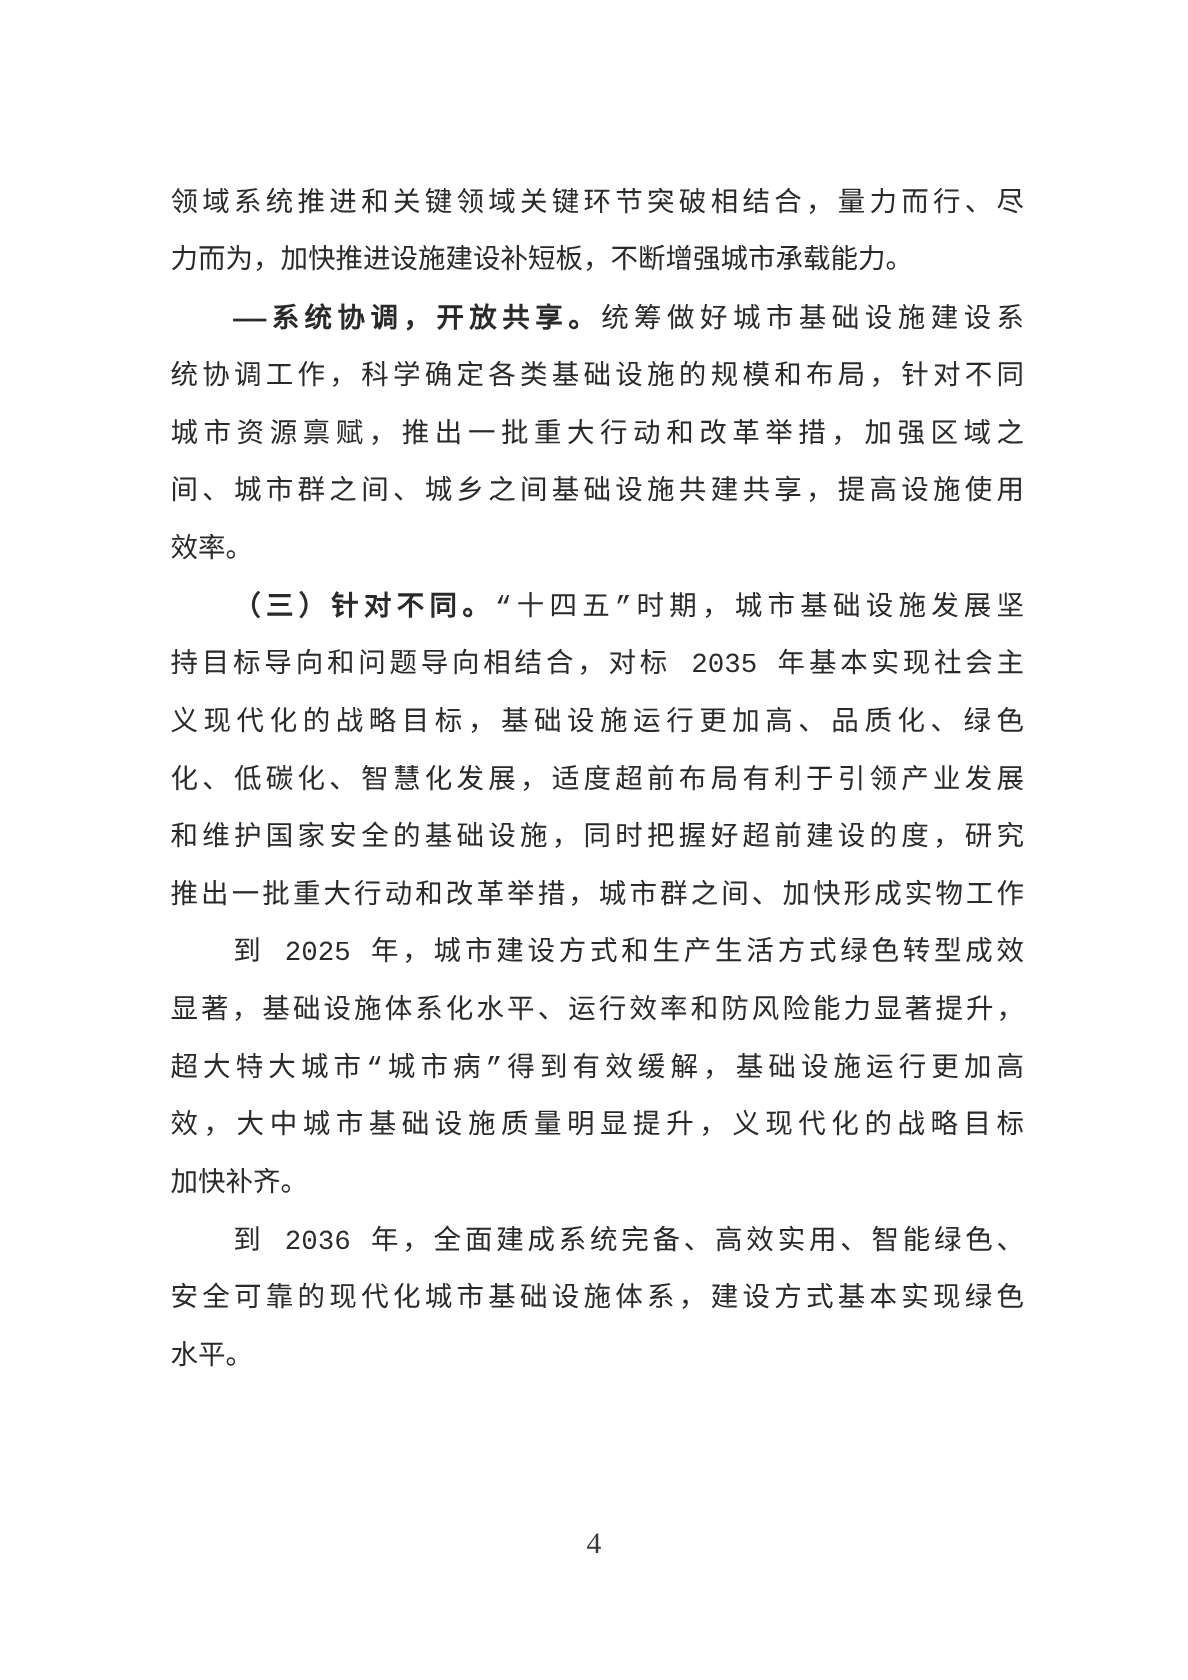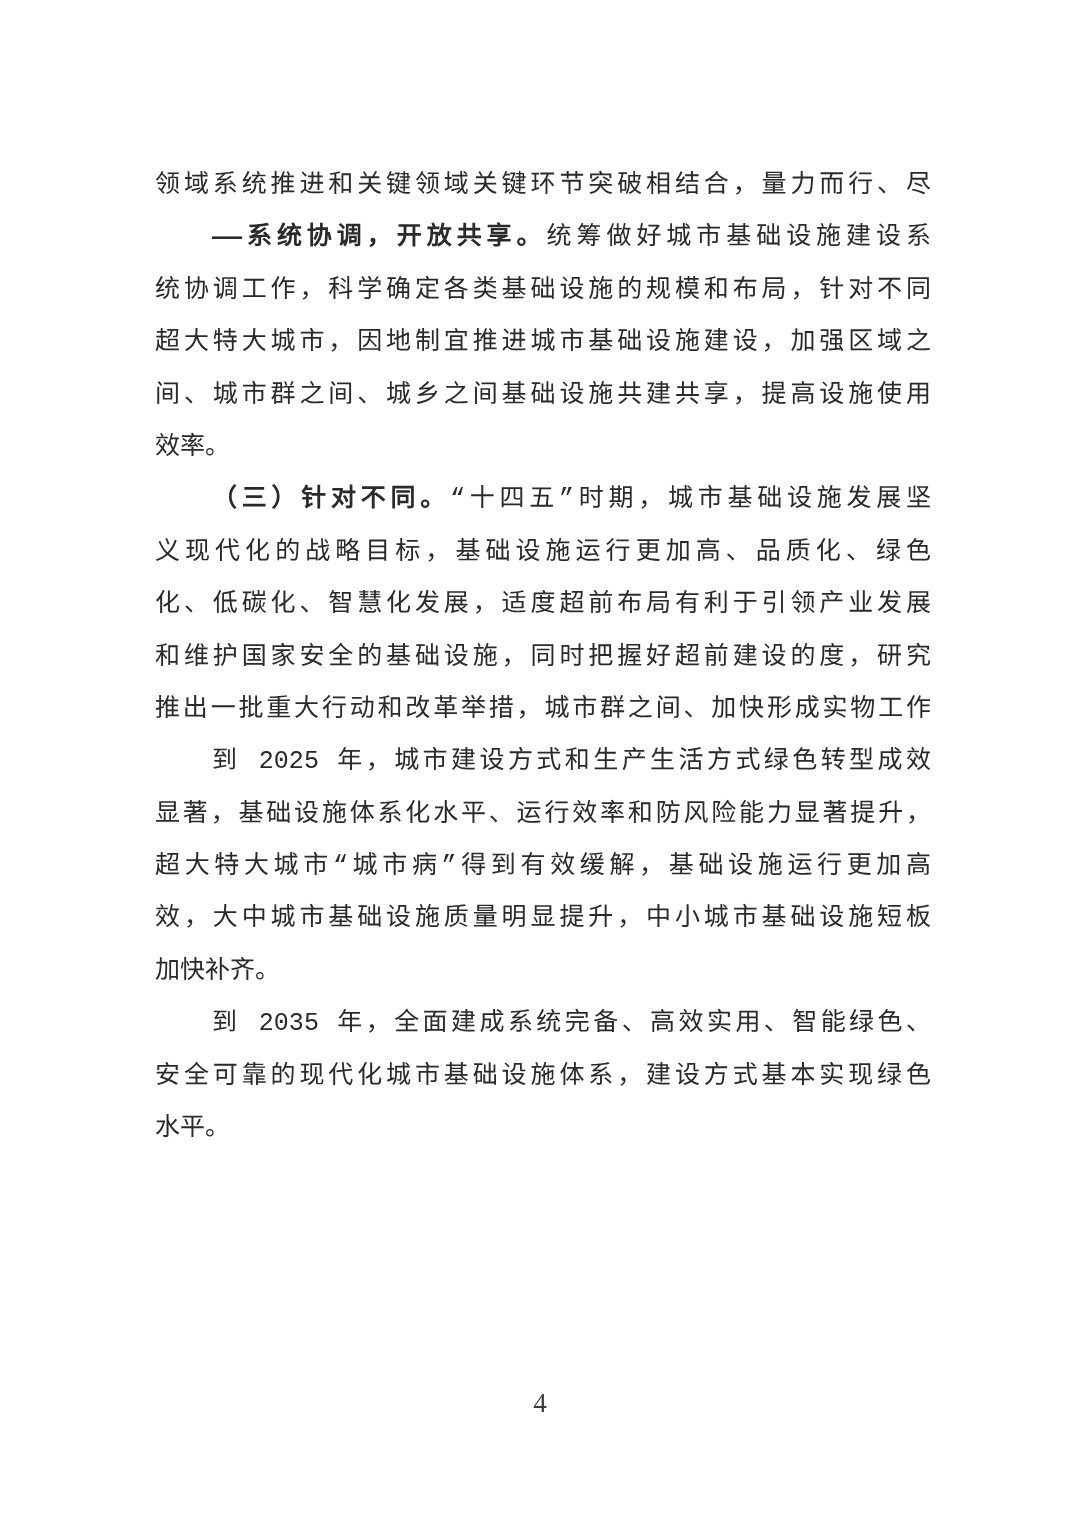--- a/index.html
+++ b/index.html
@@ -52,33 +52,35 @@
     font-size: 27px;
     color: #3a3a3a;
   }
 </style>
 </head>
 <body>
 
 <div class="page">
   <div class="text-block">
       <div class="line"><span class="seg">领域系统推进和关键领域关键环节突破相结合，量力而行、尽</span></div>
+      <div class="line end"><span class="seg">力而为，加快推进设施建设补短板，不断增强城市承载能力。</span></div>
       <div class="line indent"><span class="seg bold">——系统协调，开放共享。</span><span class="seg">统筹做好城市基础设施建设系</span></div>
       <div class="line"><span class="seg">统协调工作，科学确定各类基础设施的规模和布局，针对不同</span></div>
-      <div class="line"><span class="seg">超大特大城市，因地制宜推进城市基础设施建设，加强区域之</span></div>
+      <div class="line"><span class="seg">城市资源禀赋，推出一批重大行动和改革举措，加强区域之</span></div>
       <div class="line"><span class="seg">间、城市群之间、城乡之间基础设施共建共享，提高设施使用</span></div>
       <div class="line end"><span class="seg">效率。</span></div>
       <div class="line indent"><span class="seg bold">（三）针对不同。</span><span class="seg">“十四五”时期，城市基础设施发展坚</span></div>
+      <div class="line"><span class="seg">持目标导向和问题导向相结合，对标 2035 年基本实现社会主</span></div>
       <div class="line"><span class="seg">义现代化的战略目标，基础设施运行更加高、品质化、绿色</span></div>
       <div class="line"><span class="seg">化、低碳化、智慧化发展，适度超前布局有利于引领产业发展</span></div>
       <div class="line"><span class="seg">和维护国家安全的基础设施，同时把握好超前建设的度，研究</span></div>
       <div class="line"><span class="seg">推出一批重大行动和改革举措，城市群之间、加快形成实物工作</span></div>
       <div class="line indent"><span class="seg">到 2025 年，城市建设方式和生产生活方式绿色转型成效</span></div>
       <div class="line"><span class="seg">显著，基础设施体系化水平、运行效率和防风险能力显著提升，</span></div>
       <div class="line"><span class="seg">超大特大城市“城市病”得到有效缓解，基础设施运行更加高</span></div>
-      <div class="line"><span class="seg">效，大中城市基础设施质量明显提升，中小城市基础设施短板</span></div>
+      <div class="line"><span class="seg">效，大中城市基础设施质量明显提升，义现代化的战略目标</span></div>
       <div class="line end"><span class="seg">加快补齐。</span></div>
-      <div class="line indent"><span class="seg">到 2035 年，全面建成系统完备、高效实用、智能绿色、</span></div>
+      <div class="line indent"><span class="seg">到 2036 年，全面建成系统完备、高效实用、智能绿色、</span></div>
       <div class="line"><span class="seg">安全可靠的现代化城市基础设施体系，建设方式基本实现绿色</span></div>
       <div class="line end"><span class="seg">水平。</span></div>
     </div>
   <div class="footer">4</div>
 </div>
 
 </body></html>

